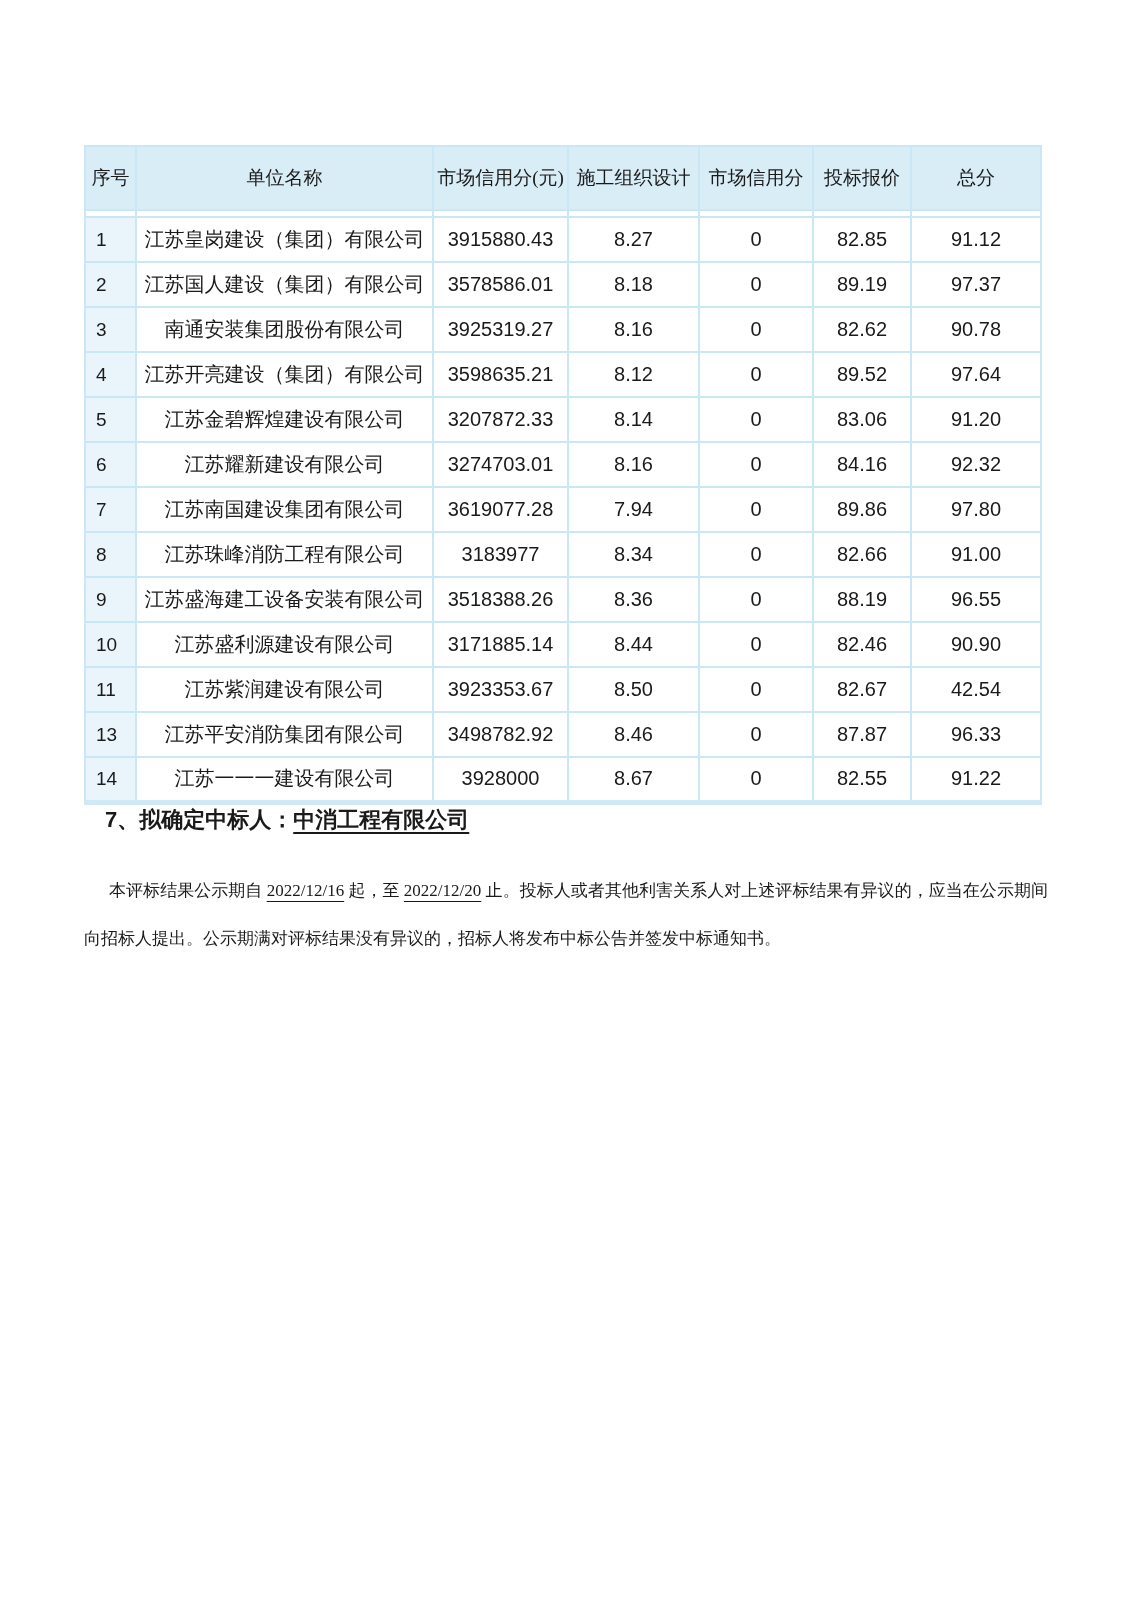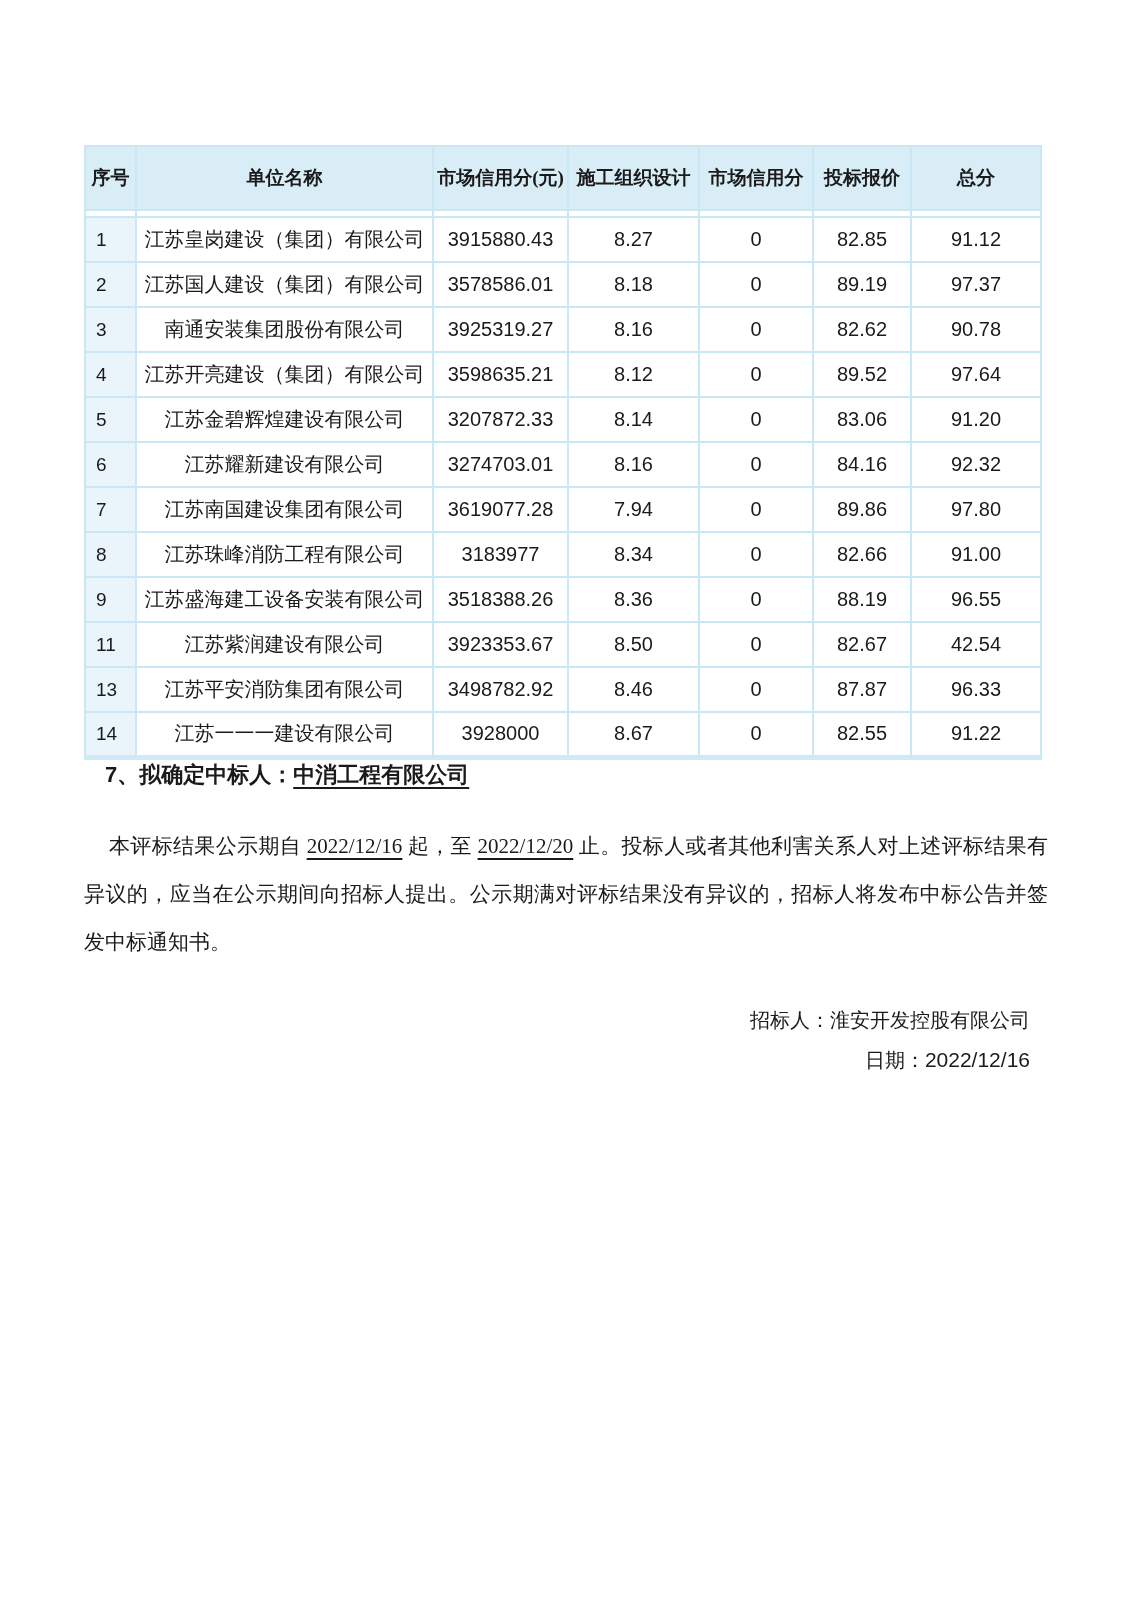--- a/index.html
+++ b/index.html
@@ -35,21 +35,21 @@
     border:2px solid var(--border);
     text-align:center;
     vertical-align:middle;
     overflow:hidden;
     white-space:nowrap;
   }
   table.results thead th{
     background:var(--header-bg);
     height:64px;
     font-size:19px;
-    font-weight:bold;
+    font-weight:normal;
   }
   table.results tr.spacer td{
     height:7px;
     background:#ffffff;
     padding:0;
     line-height:0;
   }
   table.results tbody tr.data-row td{
     height:45px;
     font-size:20px;
@@ -75,21 +75,21 @@
   }
   .winner-line .no{
     font-family:"Liberation Sans", sans-serif;
   }
   .winner-line .winner{
     text-decoration:underline;
     text-underline-offset:5px;
   }
   .para{
     margin-top:32px;
-    font-size:21px;
+    font-size:17px;
     line-height:48px;
     text-align:justify;
     text-indent:25px;
     font-family:Liberation Serif, serif;
   }
   .para .u{
     text-decoration:underline;
     text-underline-offset:5px;
   }
   .para.remark{
@@ -220,20 +220,29 @@
           <tr class="data-row">
             <td class="idx">9</td>
             <td class="name">江苏盛海建工设备安装有限公司</td>
             <td class="num">3518388.26</td>
             <td class="num">8.36</td>
             <td class="num">0</td>
             <td class="num">88.19</td>
             <td class="num">96.55</td>
           </tr>
           <tr class="data-row">
+            <td class="idx">10</td>
+            <td class="name">江苏盛利源建设有限公司</td>
+            <td class="num">3171885.14</td>
+            <td class="num">8.44</td>
+            <td class="num">0</td>
+            <td class="num">82.46</td>
+            <td class="num">90.90</td>
+          </tr>
+          <tr class="data-row">
             <td class="idx">11</td>
             <td class="name">江苏紫润建设有限公司</td>
             <td class="num">3923353.67</td>
             <td class="num">8.50</td>
             <td class="num">0</td>
             <td class="num">82.67</td>
             <td class="num">42.54</td>
           </tr>
           <tr class="data-row">
             <td class="idx">13</td>
@@ -254,19 +263,15 @@
             <td class="num">91.22</td>
           </tr>
         </tbody>
     </table>
 
     <p class="winner-line"><span class="no">7</span><span>、拟确定中标人：</span><span class="winner">中消工程有限公司</span></p>
 
     <p class="para" id="publicity-para"><span>本评标结果公示期自 </span><span class="u">2022/12/16</span><span> 起，至 </span><span class="u">2022/12/20</span><span> 止。投标人或者其他利害关系人对上述评标结果有异议的，应当在公示期间向招标人提出。公示期满对评标结果没有异议的，招标人将发布中标公告并签发中标通知书。</span></p>
 
 
-    <div class="signature">
-      <p>招标人：淮安开发控股有限公司</p>
-      <p><span>日期：</span><span class="num">2022/12/16</span></p>
-    </div>
 
   </div>
 </div>
 
 </body></html>

